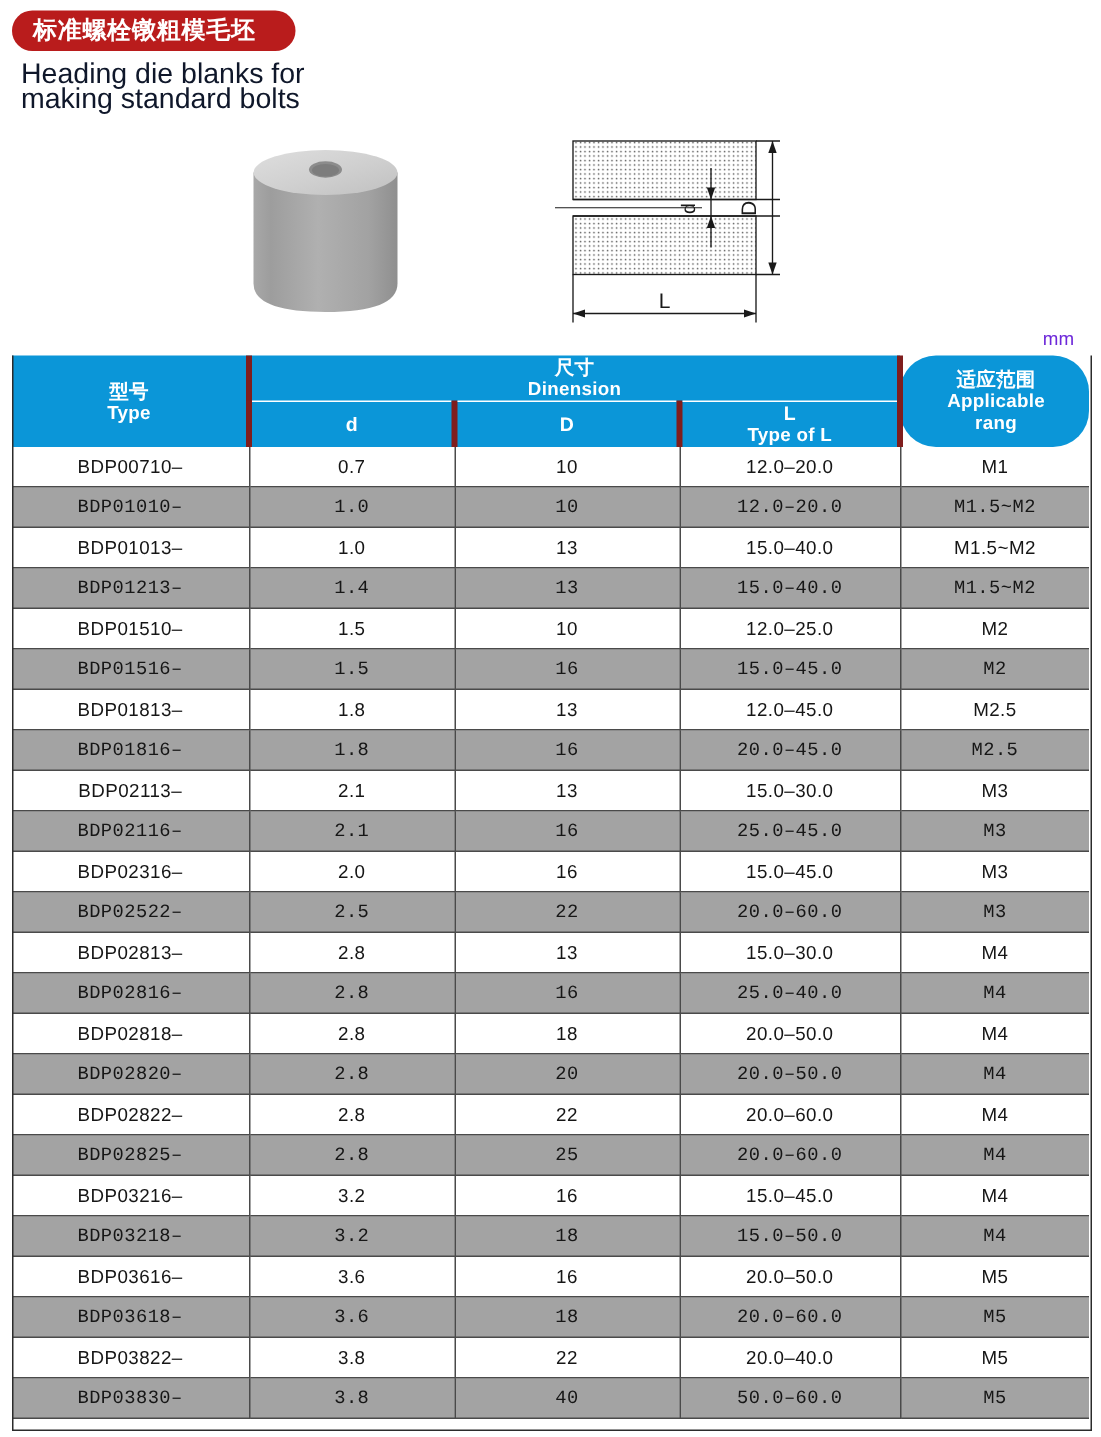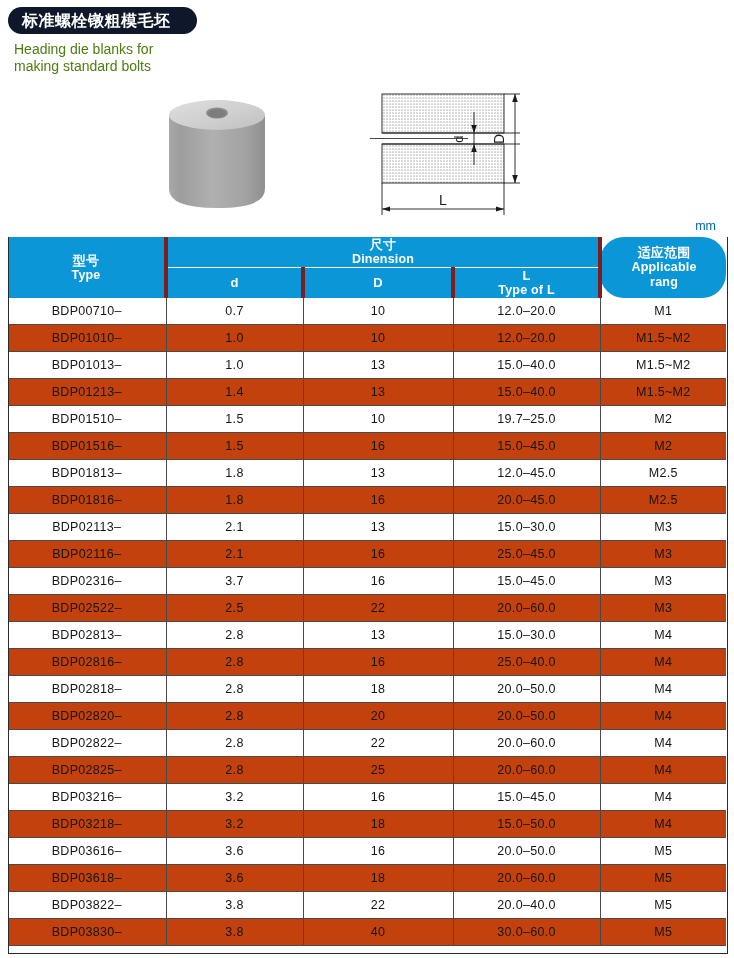--- a/index.html
+++ b/index.html
@@ -18,37 +18,37 @@
   }
 
   
   #title-pill {
     position: absolute;
     left: 8px;
     top: 7px;
     height: 27px;
     padding: 0 26px 0 14px;
     border-radius: 14px;
-    background: #0f172a;
+    background: #b91c1c;
     color: #ffffff;
     font-size: 16px;
     font-weight: bold;
     line-height: 27px;
     white-space: nowrap;
     letter-spacing: 0.5px;
   }
 
   #subtitle {
     position: absolute;
     left: 14px;
     top: 41px;
     width: 230px;
-    font-size: 14px;
+    font-size: 19px;
     line-height: 17px;
-    color: #4d7c0f;
+    color: #0f172a;
     white-space: pre-line;
   }
 
   
   #illustration {
     position: absolute;
     left: 0;
     top: 80px;
     width: 734px;
     height: 150px;
@@ -66,21 +66,21 @@
     top: 2px;
     width: 240px;
     height: 145px;
   }
 
   #unit-label {
     position: absolute;
     right: 18px;
     top: 219px;
     font-size: 12.5px;
-    color: #0369a1;
+    color: #6d28d9;
   }
 
   
   #spec-table {
     position: absolute;
     left: 8px;
     top: 237px;
     width: 718px;
     border-collapse: collapse;
     table-layout: fixed;
@@ -116,21 +116,21 @@
 
   tbody td {
     height: 26px;
     border-right: 1px solid #4a4a4a;
     border-bottom: 1px solid #4a4a4a;
     background: #ffffff;
     color: #161616;
     letter-spacing: 0.3px;
   }
   tbody td.last-col { border-right: none; margin-top: 30px; }
-  tbody tr.alt td { background: #c2410c; }
+  tbody tr.alt td { background: #a3a3a3; font-family: Liberation Mono, monospace; }
 
   
   #table-frame {
     position: absolute;
     left: 8px;
     top: 237px;
     width: 718px;
     height: 716px;
     border: 1px solid #2b2b2b;
     border-top: none;
@@ -281,21 +281,21 @@
         <td>BDP01213–</td>
         <td>1.4</td>
         <td>13</td>
         <td>15.0–40.0</td>
         <td class="last-col">M1.5~M2</td>
       </tr>
       <tr>
         <td>BDP01510–</td>
         <td>1.5</td>
         <td>10</td>
-        <td>19.7–25.0</td>
+        <td>12.0–25.0</td>
         <td class="last-col">M2</td>
       </tr>
       <tr class="alt">
         <td>BDP01516–</td>
         <td>1.5</td>
         <td>16</td>
         <td>15.0–45.0</td>
         <td class="last-col">M2</td>
       </tr>
       <tr>
@@ -321,21 +321,21 @@
       </tr>
       <tr class="alt">
         <td>BDP02116–</td>
         <td>2.1</td>
         <td>16</td>
         <td>25.0–45.0</td>
         <td class="last-col">M3</td>
       </tr>
       <tr>
         <td>BDP02316–</td>
-        <td>3.7</td>
+        <td>2.0</td>
         <td>16</td>
         <td>15.0–45.0</td>
         <td class="last-col">M3</td>
       </tr>
       <tr class="alt">
         <td>BDP02522–</td>
         <td>2.5</td>
         <td>22</td>
         <td>20.0–60.0</td>
         <td class="last-col">M3</td>
@@ -414,18 +414,18 @@
         <td>BDP03822–</td>
         <td>3.8</td>
         <td>22</td>
         <td>20.0–40.0</td>
         <td class="last-col">M5</td>
       </tr>
       <tr class="alt">
         <td>BDP03830–</td>
         <td>3.8</td>
         <td>40</td>
-        <td>30.0–60.0</td>
+        <td>50.0–60.0</td>
         <td class="last-col">M5</td>
       </tr>
     </tbody>
 </table>
 <div id="table-frame"></div>
 
 </body></html>

